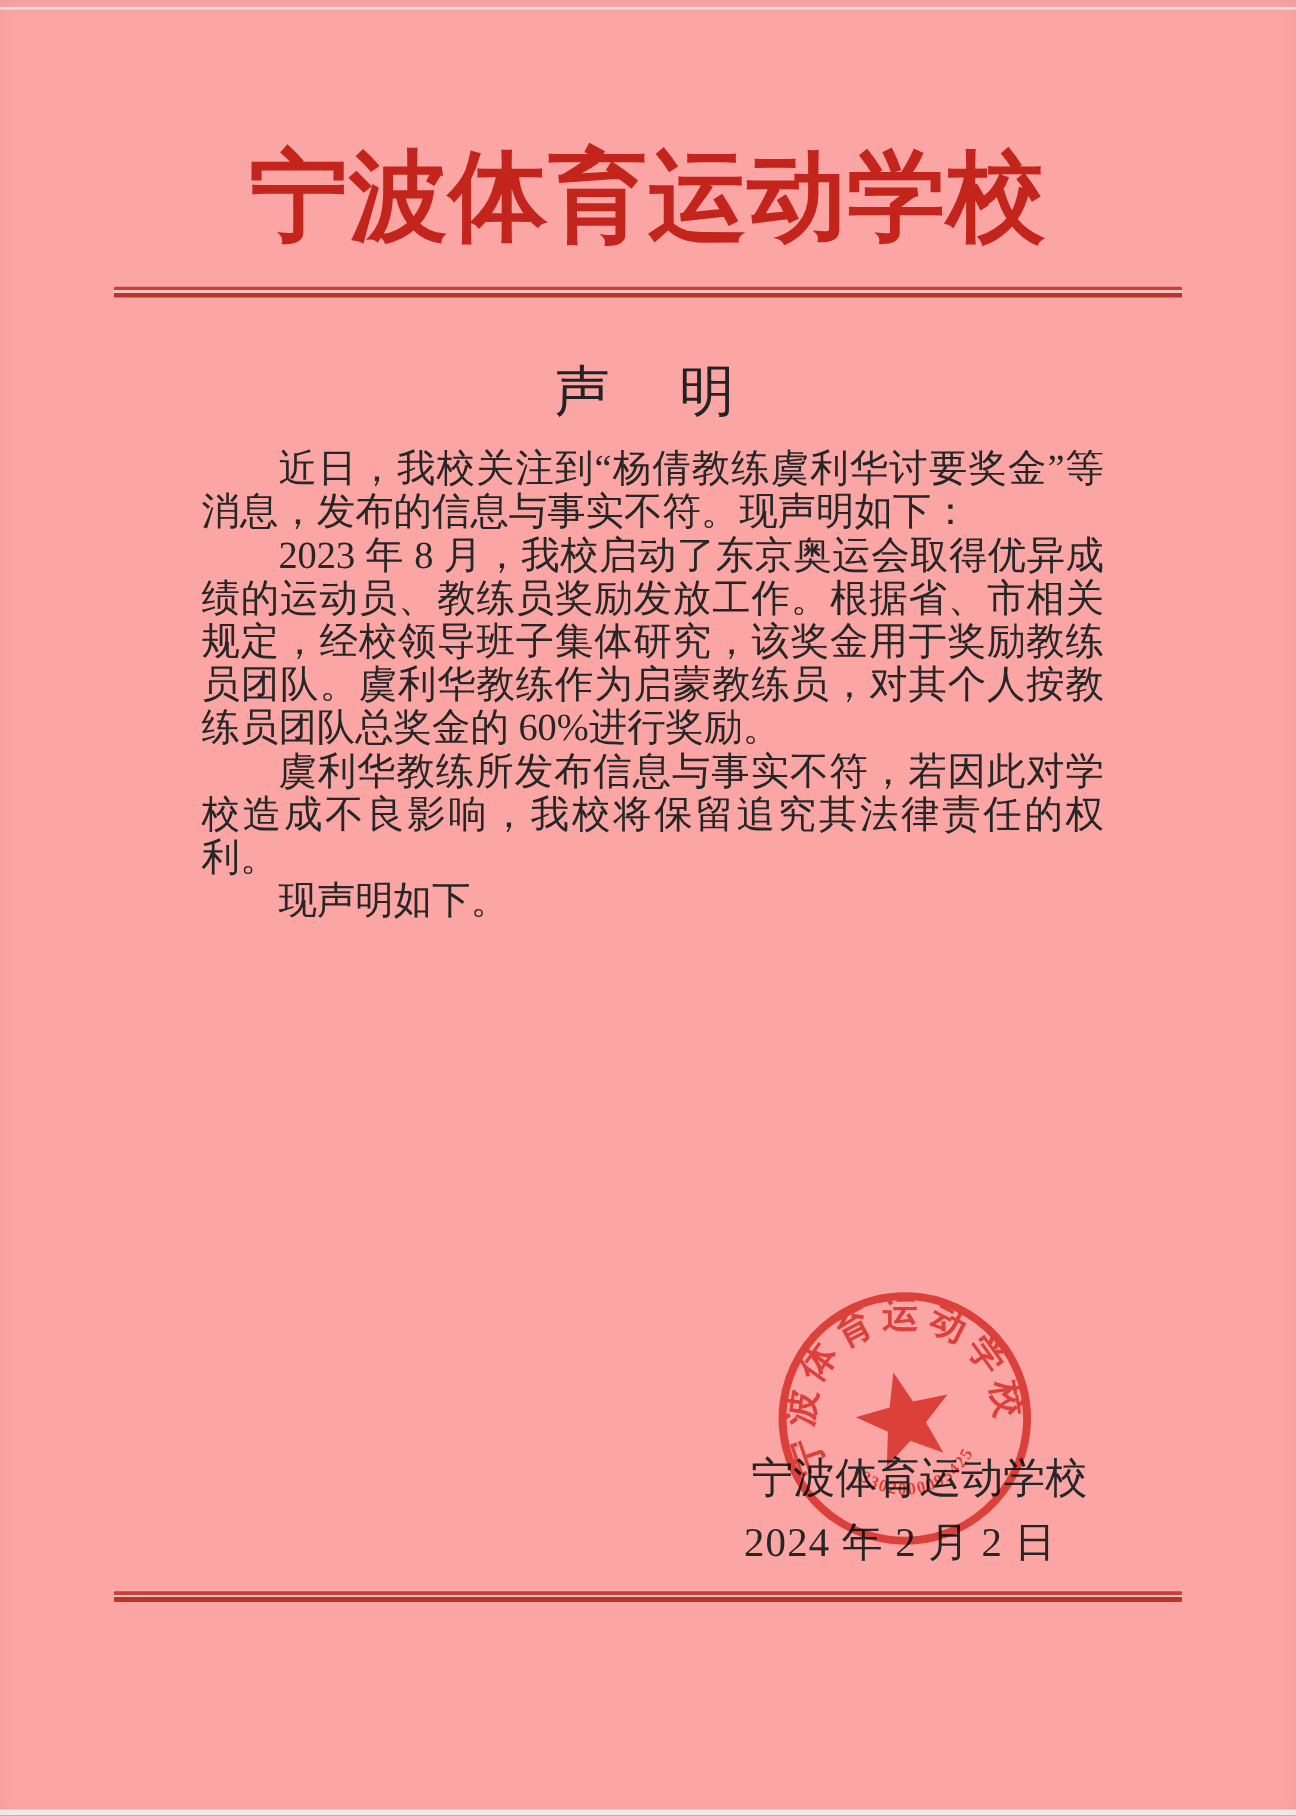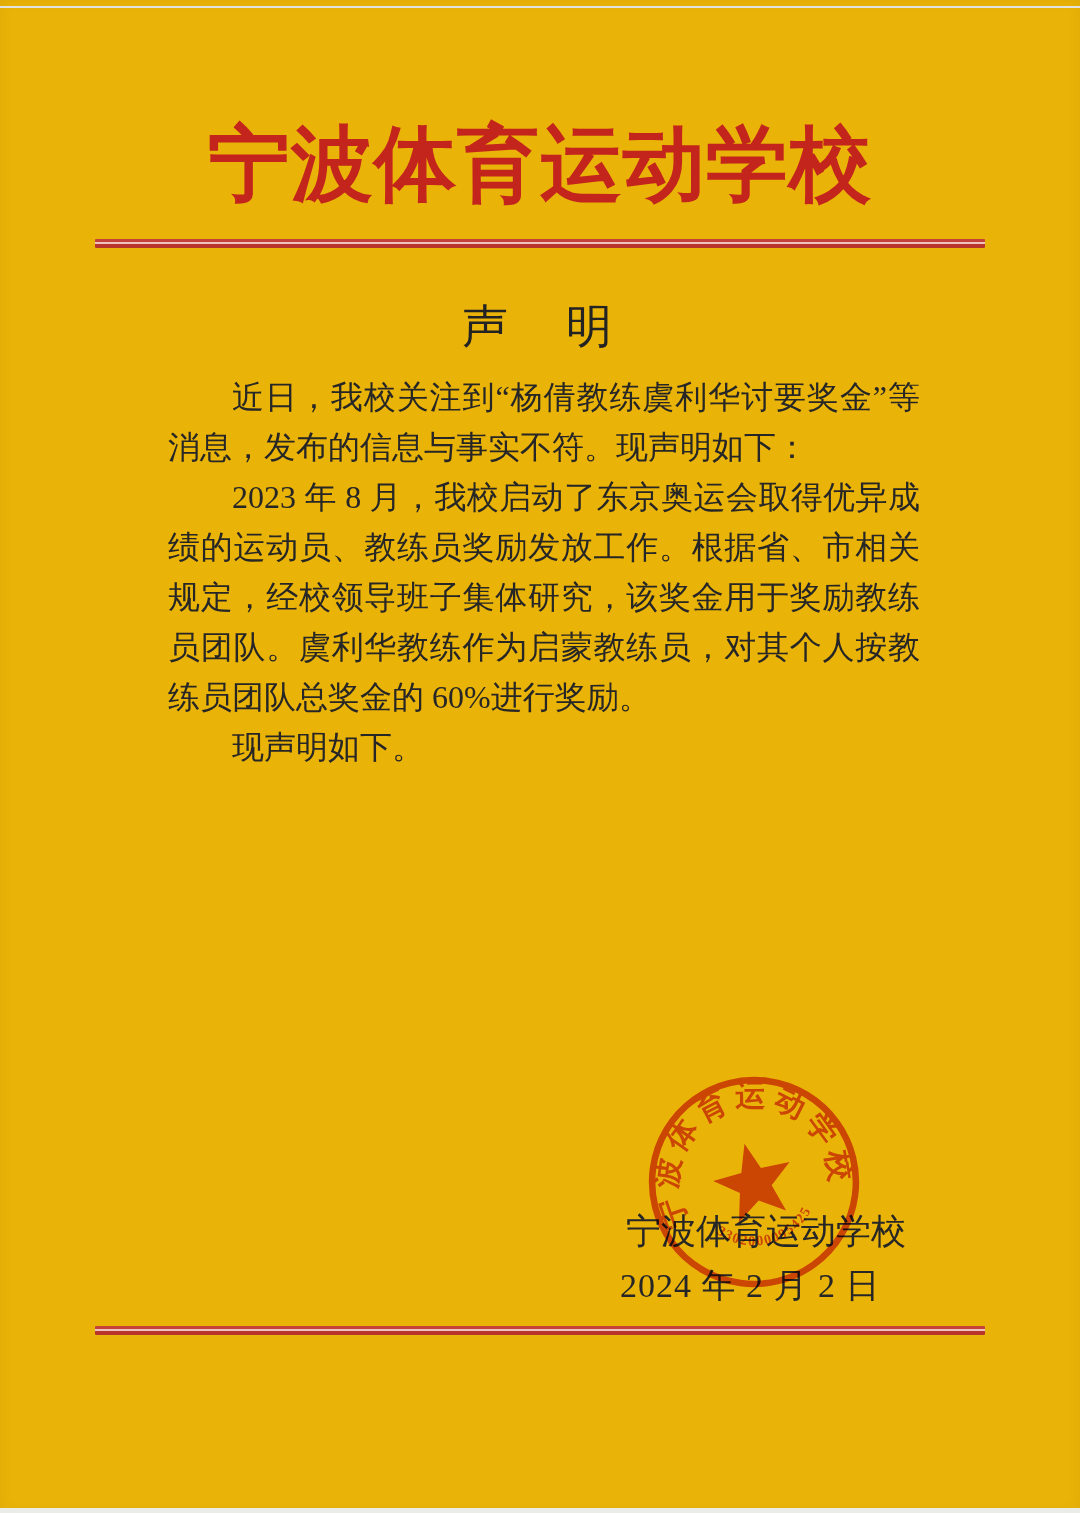--- a/index.html
+++ b/index.html
@@ -3,21 +3,21 @@
 <meta charset="utf-8">
 <style>
   html, body { margin: 0; padding: 0; background: #9c9c9c; }
   * { box-sizing: border-box; }
 
   .page {
     position: relative;
     width: 1080px;
     height: 1513px;
     margin: 0 auto;
-    background: #eab308;
+    background: #fca5a5;
     font-family: "Liberation Serif", "DejaVu Serif", serif;
     overflow: hidden;
     box-shadow: inset 0 0 14px rgba(0,0,0,0.06);
   }
 
   .top-edge {
     position: absolute; top: 6px; left: 0; right: 0; height: 2px;
     background: #e2e2e2;
   }
   .bottom-edge {
@@ -48,21 +48,21 @@
   .doc-title {
     position: absolute; top: 296px; left: 0; width: 100%;
     text-align: center;
     font-size: 46px; font-weight: normal;
     color: #232323;
     letter-spacing: 6px;
   }
 
   .body-text {
     position: absolute; top: 372px; left: 168px; width: 752px;
-    font-size: 32px; line-height: 50px;
+    font-size: 32px; line-height: 36px;
     color: #262626;
     text-align: justify;
   }
   .body-text p { margin: 0; text-indent: 2em; }
 
   .sign-name {
     position: absolute; top: 1208px; left: 620px; width: 292px;
     text-align: center;
     font-size: 35px; color: #262626;
     white-space: nowrap;
@@ -97,20 +97,21 @@
 
   <div class="letterhead">宁波体育运动学校</div>
 
   <div class="rule rule-top"></div>
 
   <div class="doc-title">声　明</div>
 
   <div class="body-text">
     <p>近日，我校关注到“杨倩教练虞利华讨要奖金”等消息，发布的信息与事实不符。现声明如下：</p>
     <p>2023 年 8 月，我校启动了东京奥运会取得优异成绩的运动员、教练员奖励发放工作。根据省、市相关规定，经校领导班子集体研究，该奖金用于奖励教练员团队。虞利华教练作为启蒙教练员，对其个人按教练员团队总奖金的 60%进行奖励。</p>
+    <p>虞利华教练所发布信息与事实不符，若因此对学校造成不良影响，我校将保留追究其法律责任的权利。</p>
     <p>现声明如下。</p>
   </div>
 
   <div class="sign-name">宁波体育运动学校</div>
 
   <div class="sign-date">2024 年 2 月 2 日</div>
 
   <svg class="seal" viewBox="0 0 222 222" xmlns="http://www.w3.org/2000/svg">
     <defs>
       <path id="ringPath" d="M 38.7 134.5 A 76 76 0 1 1 183.3 134.5" fill="none"></path>

